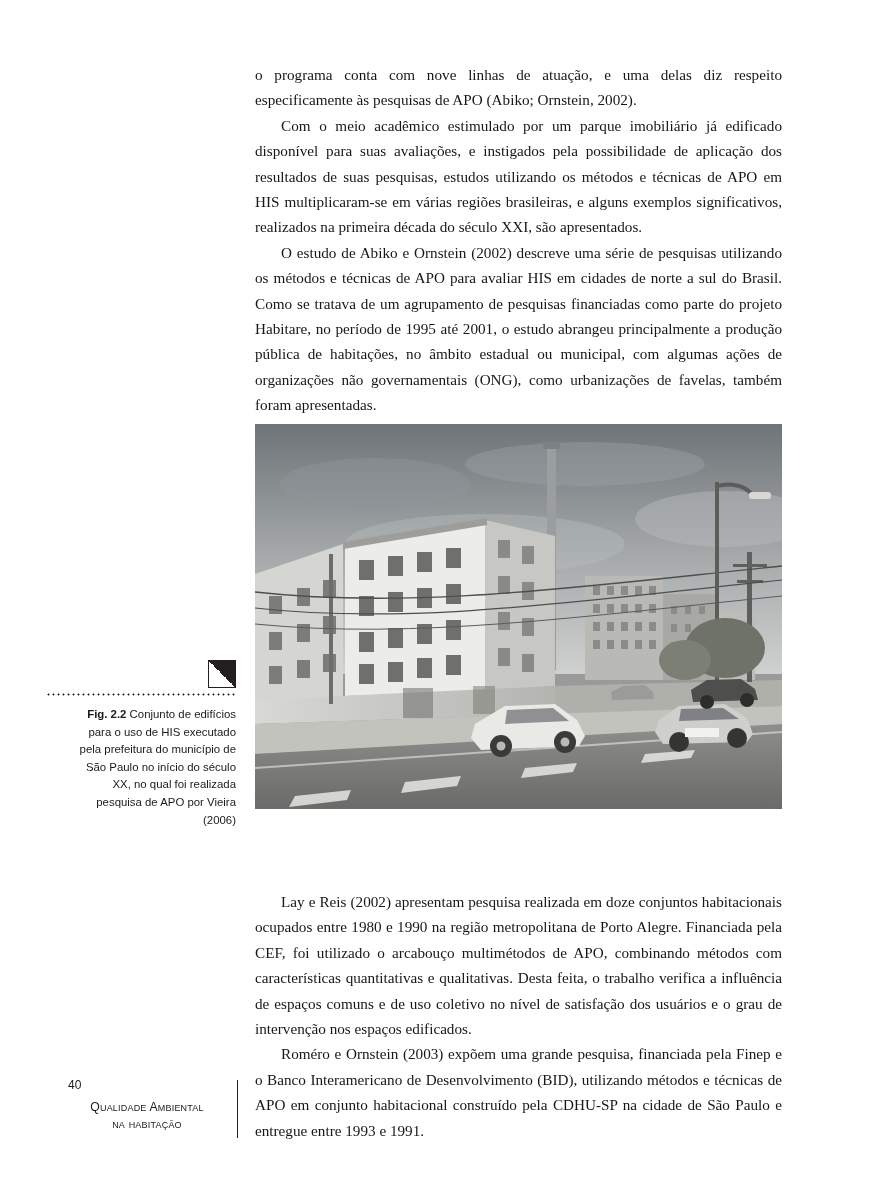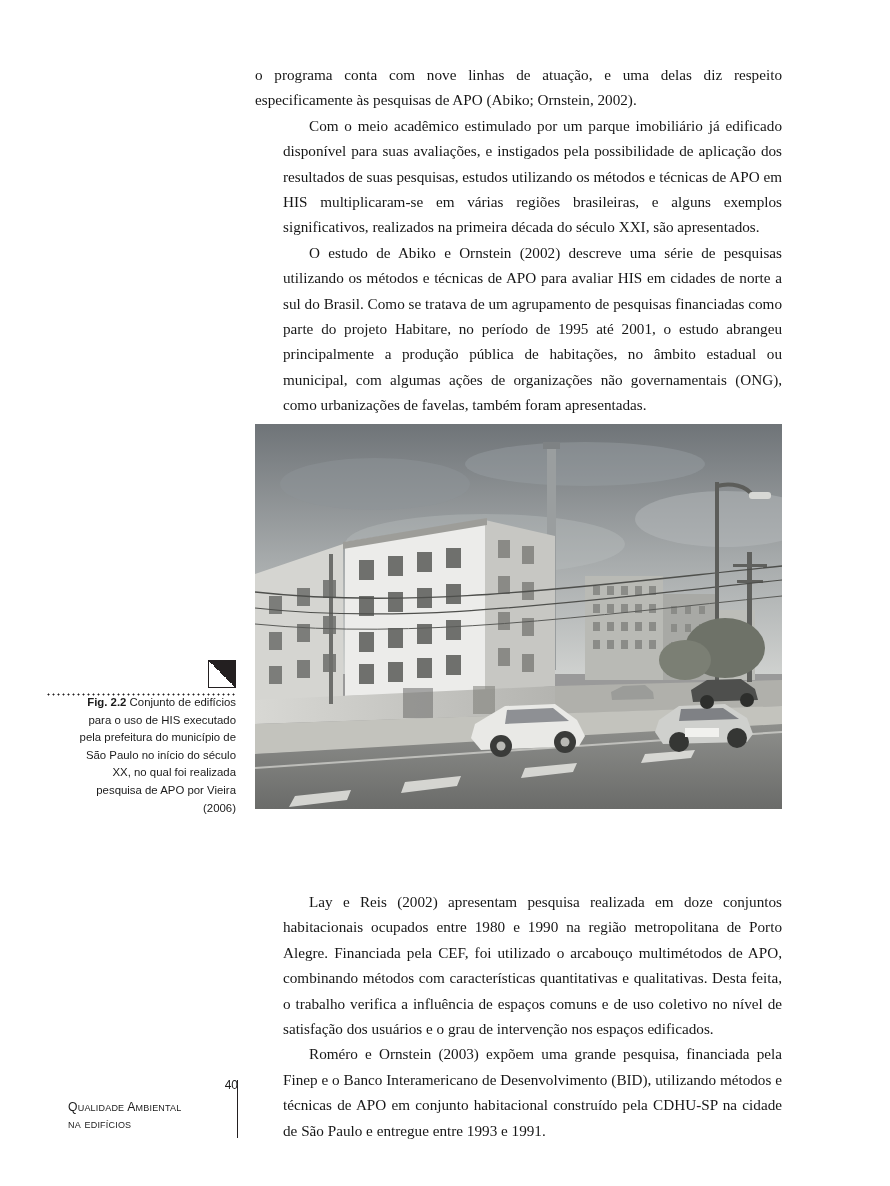--- a/index.html
+++ b/index.html
@@ -28,21 +28,20 @@
     margin: 0;
     font-family: "Liberation Serif", serif;
     font-size: 15.2px;
     line-height: 25.4px;
     text-align: justify;
     text-justify: inter-word;
     color: #161616;
   }
   .para.indent {
     text-indent: 26px;
-    margin-left: 28px;
   }
 
   
   .figure-wrap {
     position: absolute;
     left: 255px;
     top: 424px;
     width: 527px;
     height: 385px;
   }
@@ -83,20 +82,21 @@
     position: absolute;
     left: -22px;
     right: 0;
     top: 33px;
     height: 3px;
     background-image: radial-gradient(circle, #231f20 0.9px, rgba(0,0,0,0) 1.1px);
     background-size: 5px 3px;
     background-repeat: repeat-x;
   }
   .caption-text {
+    margin-top: 12px;
     font-family: "Liberation Sans", sans-serif;
     font-size: 11.4px;
     line-height: 17.6px;
     color: #1a1a1a;
   }
   .caption-text b {
     font-weight: 700;
   }
 
   
@@ -104,33 +104,32 @@
     position: absolute;
     left: 68px;
     top: 1078px;
     width: 170px;
   }
   .folio-num {
     font-family: "Liberation Sans", sans-serif;
     font-size: 12px;
     color: #1a1a1a;
     line-height: 15px;
-    text-align: right;
   }
   .folio-rule {
     position: absolute;
     right: 0;
     top: 2px;
     width: 1.2px;
     height: 58px;
     background: #231f20;
   }
   .folio-title {
     margin-top: 6px;
-    text-align: left;
+    text-align: center;
     padding-right: 12px;
     font-family: "Liberation Sans", sans-serif;
     font-size: 12.2px;
     line-height: 17px;
     color: #1a1a1a;
     letter-spacing: .2px;
   }
   .sc {
     font-variant: small-caps;
   }
@@ -330,17 +329,17 @@
   <div class="content" style="top: 889px;">
     <p class="para indent">Lay e Reis (2002) apresentam pesquisa realizada em doze conjuntos habitacionais ocupados entre 1980 e 1990 na região metropolitana de Porto Alegre. Financiada pela CEF, foi utilizado o arcabouço multimétodos de APO, combinando métodos com características quantitativas e qualitativas. Desta feita, o trabalho verifica a influência de espaços comuns e de uso coletivo no nível de satisfação dos usuários e o grau de intervenção nos espaços edificados.</p>
     <p class="para indent">Roméro e Ornstein (2003) expõem uma grande pesquisa, financiada pela Finep e o Banco Interamericano de Desenvolvimento (BID), utilizando métodos e técnicas de APO em conjunto habitacional construído pela CDHU-SP na cidade de São Paulo e entregue entre 1993 e 1991.</p>
   </div>
 
   <div class="folio">
     <div class="folio-rule"></div>
     <div class="folio-num">40</div>
     <div class="folio-title">
       <div class="sc">Qualidade Ambiental</div>
-      <div class="sc">na edifícios</div>
+      <div class="sc">na habitação</div>
     </div>
   </div>
 
 </div>
 
 </body></html>

